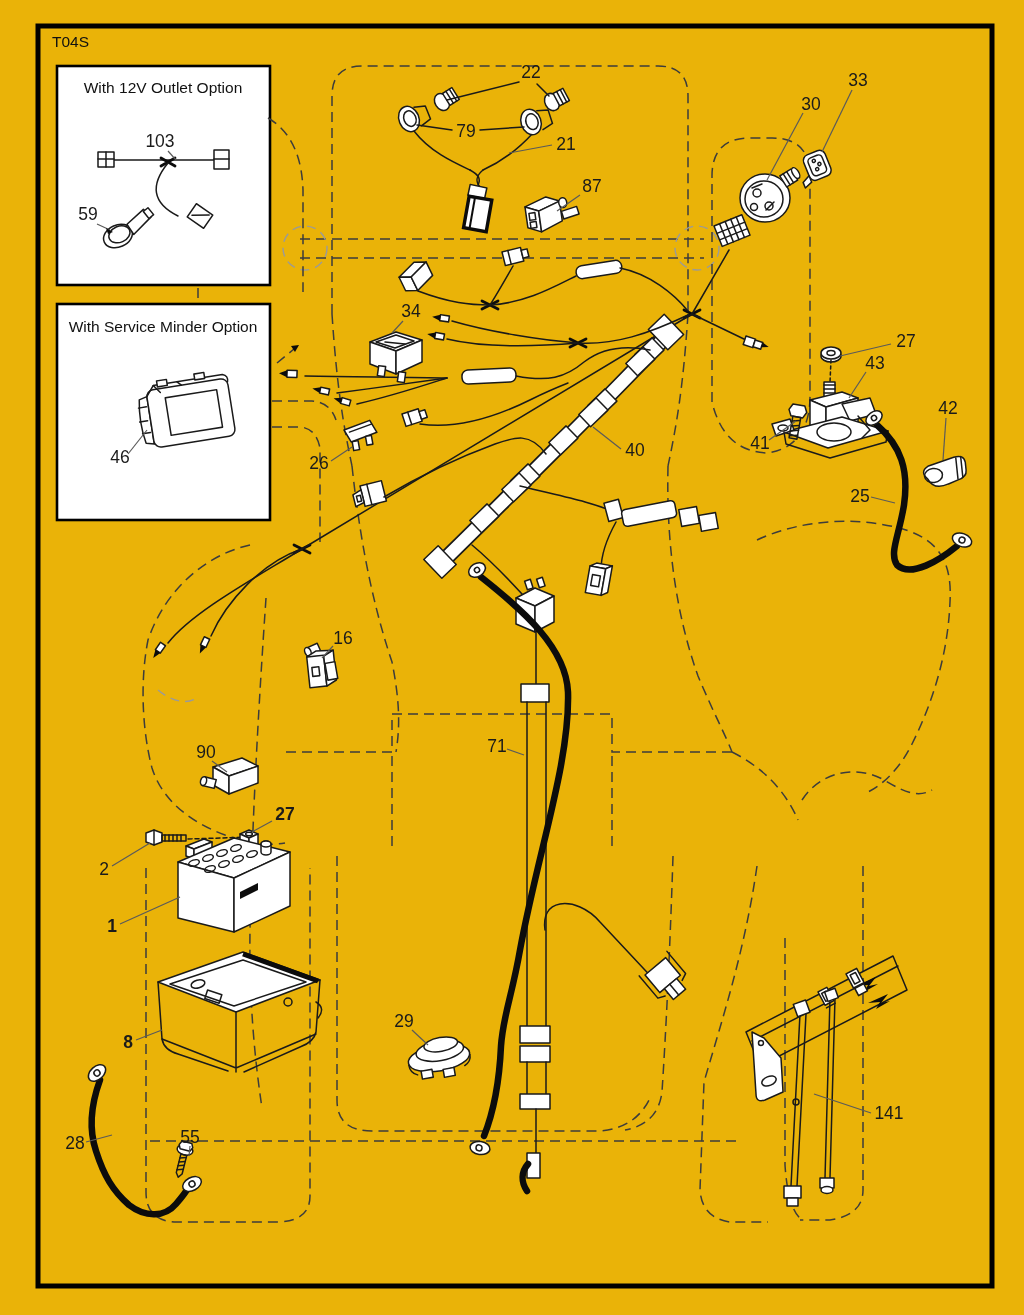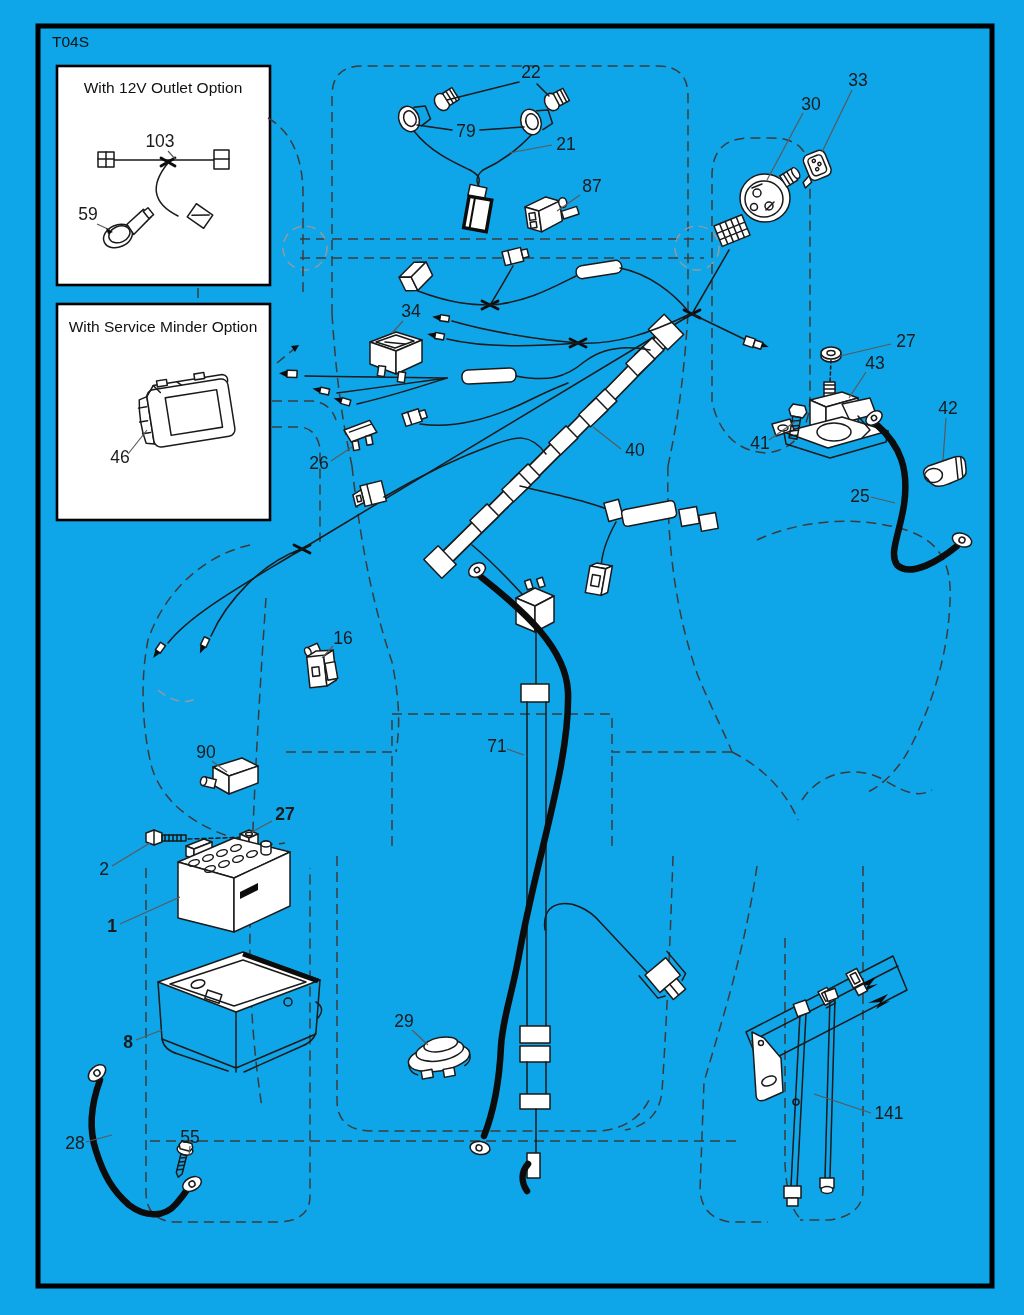--- a/index.html
+++ b/index.html
@@ -1,16 +1,16 @@
 <!DOCTYPE html>
 <html><head>
 <meta charset="utf-8">
 <style>
   html,body{margin:0;padding:0;background:#fff;}
-  .page{position:relative;width:1024px;height:1315px;background:#0ea5e9;overflow:hidden;
+  .page{position:relative;width:1024px;height:1315px;background:#eab308;overflow:hidden;
         font-family:"Liberation Sans", sans-serif;}
   svg{position:absolute;left:0;top:0;}
   .lbl{font-family:"Liberation Sans",sans-serif;font-size:17.5px;fill:#1b1b1b;}
   .lbl.b{font-weight:bold;}
   .cap{font-family:"Liberation Sans",sans-serif;font-size:15.5px;fill:#111;}
   .ttl{font-family:"Liberation Sans",sans-serif;font-size:15.5px;fill:#111;}
   .ln{stroke:#1a1a1a;stroke-width:1.5;fill:none;stroke-linecap:round;stroke-linejoin:round;}
   .pt{stroke:#1a1a1a;stroke-width:1.5;fill:#fff;stroke-linejoin:round;}
   .ptn{stroke:#1a1a1a;stroke-width:1.5;fill:none;stroke-linejoin:round;stroke-linecap:round;}
   .dash{stroke:#3c3c3c;stroke-width:1.5;fill:none;stroke-dasharray:10 6;stroke-linecap:butt;}

